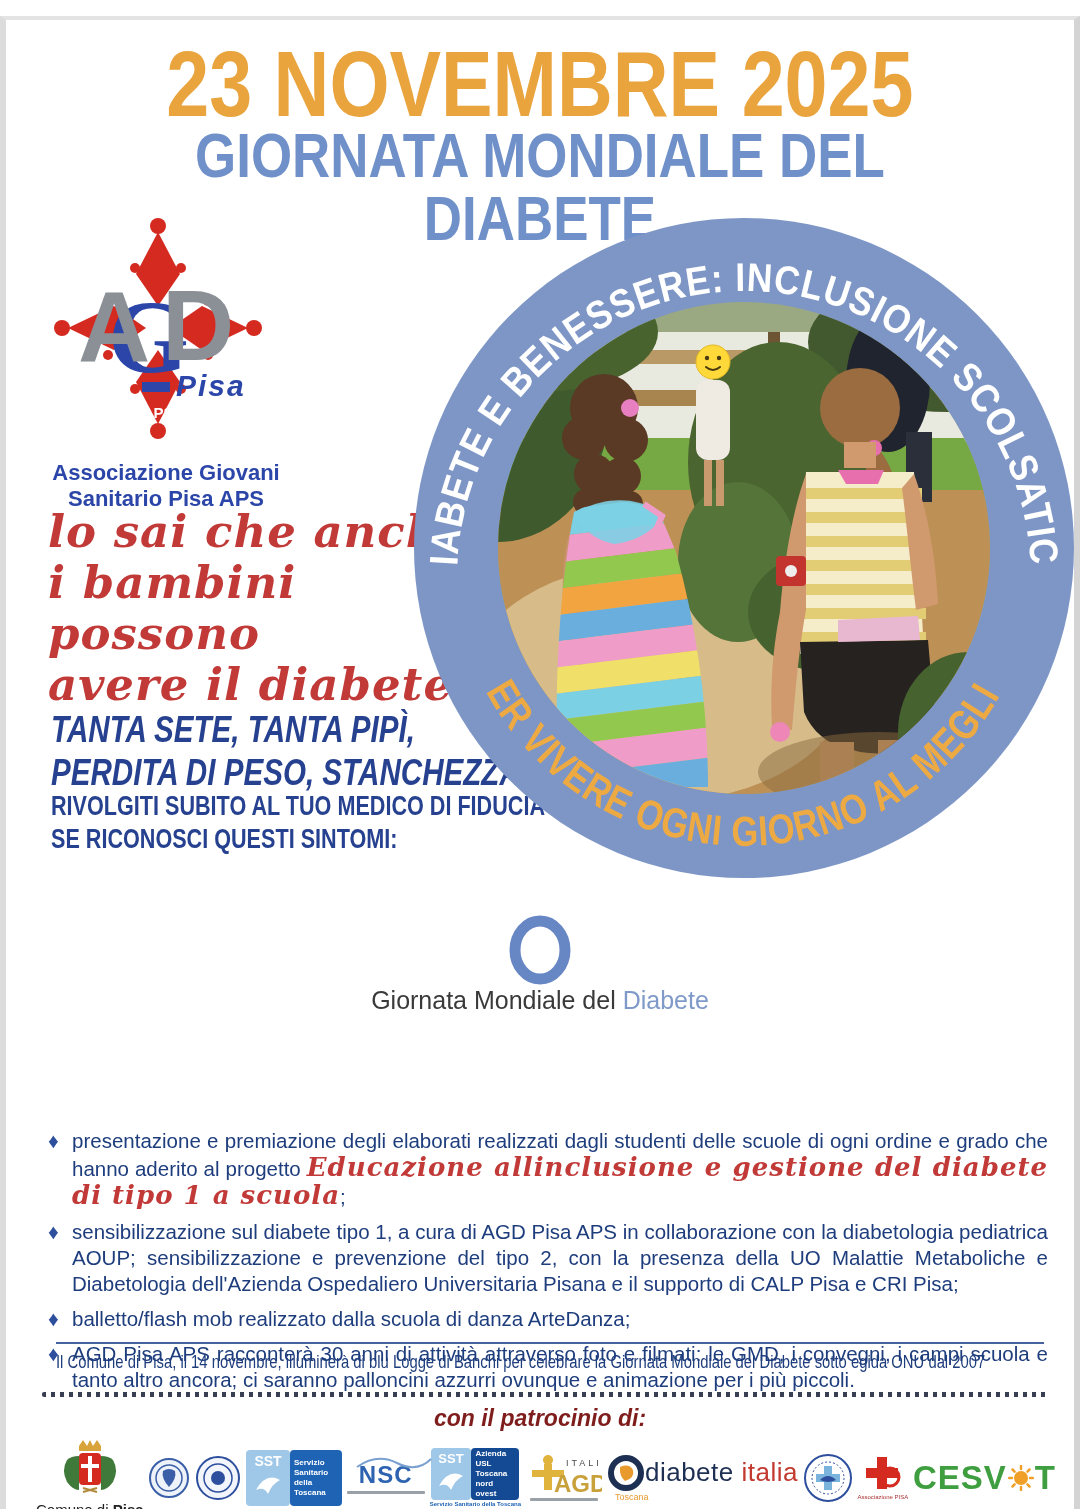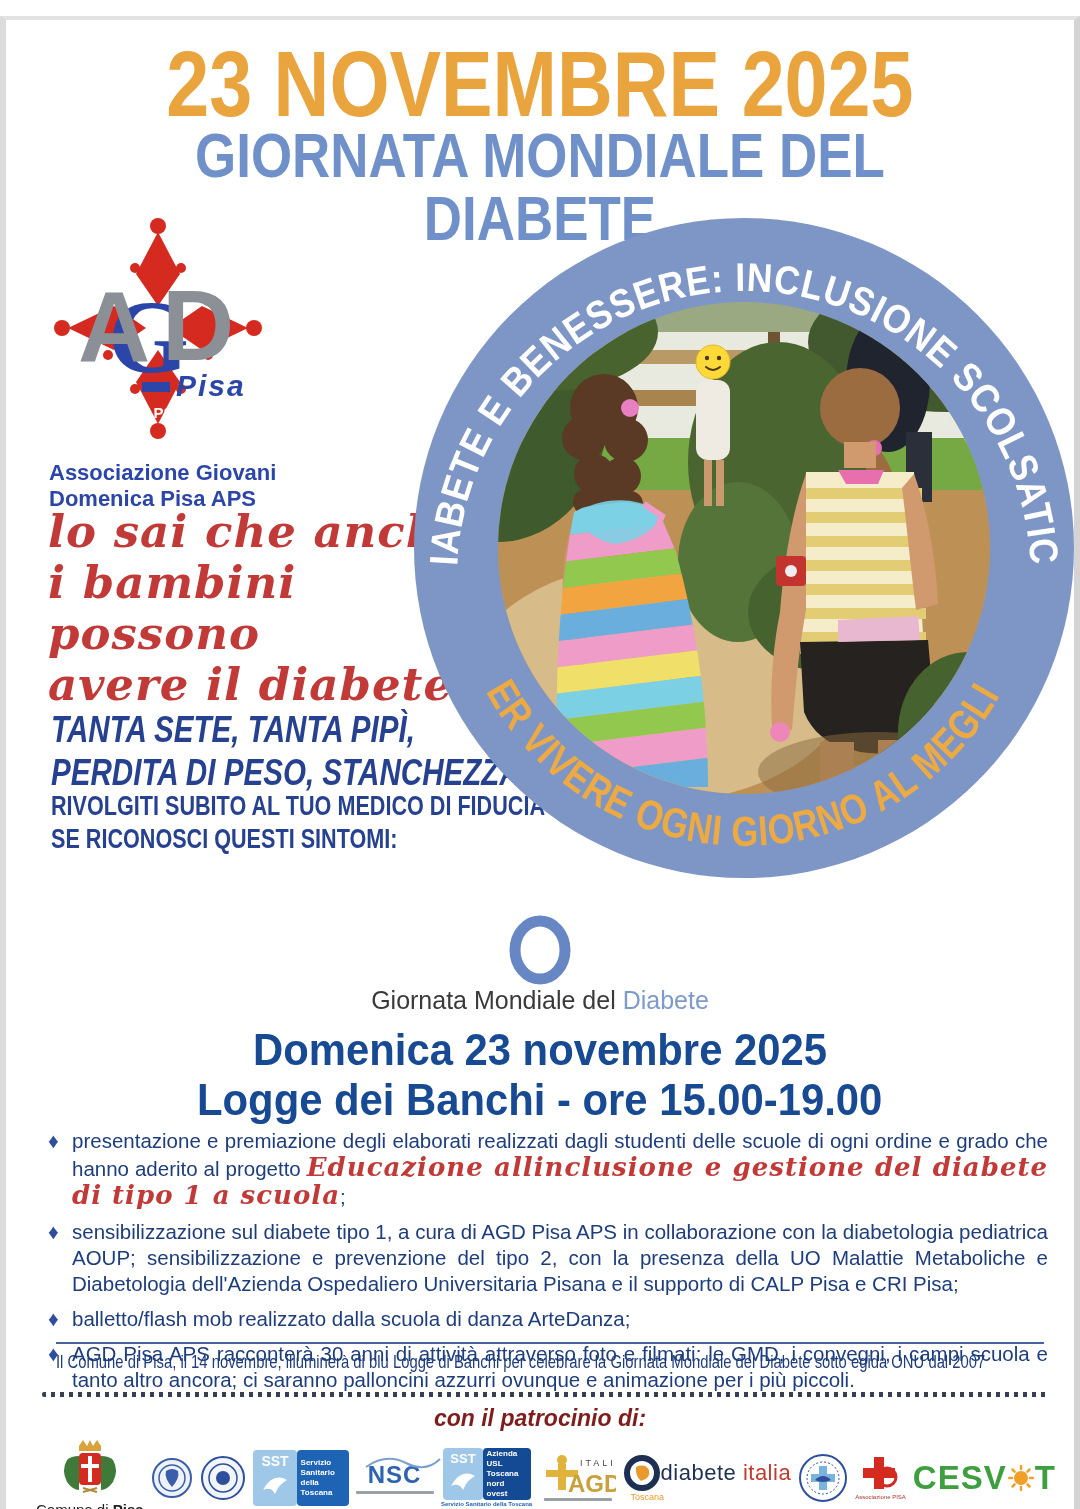--- a/index.html
+++ b/index.html
@@ -8,21 +8,21 @@
     background:#ffffff;overflow:hidden;box-sizing:border-box;
     border-left:6px solid #dcdcdc;border-right:6px solid #d4d4d4;border-top:4px solid #e3e3e3;
     font-family:"Liberation Sans",sans-serif;
   }
   .center{width:100%;text-align:center;position:absolute;left:0;}
   .cond{display:inline-block;transform:scaleX(0.84);transform-origin:center;}
   .condL{display:inline-block;transform:scaleX(0.80);transform-origin:left center;}
   .title{top:18px;font-size:92px;font-weight:bold;color:#eaa43e;letter-spacing:0px;line-height:1;}
   .subtitle{top:104px;font-size:63px;font-weight:bold;color:#6f90c8;line-height:1;}
   .agd-logo{position:absolute;left:44px;top:190px;}
-  .assoc{position:absolute;left:43px;top:440px;width:280px;text-align:left;
+  .assoc{position:absolute;left:20px;top:440px;width:280px;text-align:center;
     color:#2b46a8;font-weight:bold;font-size:22px;line-height:26px;}
   .question{position:absolute;left:42px;top:486px;color:#c13a38;
     font-family:"DejaVu Serif",serif;font-style:italic;font-size:45px;line-height:51px;font-weight:bold;letter-spacing:1px;}
   .symptoms{position:absolute;left:45px;top:688px;color:#26418f;font-weight:bold;font-size:37px;line-height:43px;white-space:nowrap;font-style:italic;}
   .symptoms-small{position:absolute;left:45px;top:770px;color:#26418f;font-weight:bold;font-size:27px;line-height:33px;white-space:nowrap;}
   .badge{position:absolute;left:402px;top:192px;}
   .wdd-ring{position:absolute;left:0;top:895px;width:100%;text-align:center;}
   .wdd-caption{top:966px;font-size:25px;color:#3a3a3a;font-family:"Liberation Sans",sans-serif;}
   .wdd-caption .accent{color:#7f9ac9;}
   .event{top:1005px;color:#174a92;font-weight:bold;font-size:44px;line-height:50px;}
@@ -39,21 +39,21 @@
     display:flex;align-items:center;justify-content:space-between;}
   .logo-item{display:flex;flex-direction:column;align-items:center;justify-content:center;}
   .cap-black{font-size:15px;color:#222;margin-top:1px;}
   .cap-black b{font-weight:bold;}
   .cap-navy{font-size:6px;color:#1f63b5;font-weight:bold;margin-top:1px;text-align:center;}
   .cap-red{font-size:6px;color:#a33;margin-top:1px;}
   .cap-orange{font-size:9px;color:#e89a2f;margin-top:0px;}
   .fed-text{font-size:9px;line-height:10px;color:#3f9e4f;text-align:left;margin-left:3px;}
   .nsc{font-size:24px;font-weight:bold;color:#2d63b0;letter-spacing:1px;position:relative;}
   .cesvot{font-size:33px;font-weight:bold;color:#3f9e3f;display:flex;align-items:center;letter-spacing:1px;}
-  .di-label{font-size:22px;color:#1d2f52;letter-spacing:0.5px;}
+  .di-label{font-size:26px;color:#1d2f52;letter-spacing:0.5px;}
   .di-label .red-i{color:#c23a2f;}
   .micro-bar{height:3px;background:#9aa0a8;border-radius:1px;margin-top:2px;}
 </style>
 </head>
 <body>
 
 <div class="poster">
 
   <div class="center title"><span class="cond">23 NOVEMBRE 2025</span></div>
   <div class="center subtitle"><span class="cond">GIORNATA MONDIALE DEL DIABETE</span></div>
@@ -79,21 +79,21 @@
     </g>
     <text x="58" y="162" font-size="104" font-weight="bold" fill="#2b46a8" font-family="Liberation Serif,serif">G</text>
     <text x="28" y="152" font-size="100" font-weight="bold" fill="#8b9097" font-family="Liberation Sans,sans-serif">A</text>
     <text x="112" y="150" font-size="100" font-weight="bold" fill="#8b9097" font-family="Liberation Sans,sans-serif">D</text>
     <rect x="92" y="172" width="28" height="10" fill="#2b46a8"></rect>
     <text x="126" y="186" font-size="30" font-weight="bold" font-style="italic" fill="#2b46a8" letter-spacing="2">Pisa</text>
     <text x="108" y="208" font-size="15" font-weight="bold" fill="#ffffff" text-anchor="middle">APS</text>
   </svg>
   <div class="assoc">
     <div>Associazione Giovani</div>
-    <div>Domenica Pisa APS</div>
+    <div>Sanitario Pisa APS</div>
   </div>
 
   <div class="question">
     <div>lo sai che anche</div>
     <div>i bambini</div>
     <div>possono</div>
     <div>avere il diabete?</div>
   </div>
 
   <div class="symptoms">
@@ -223,24 +223,20 @@
 
   <div class="wdd-ring">
     <svg width="70" height="70" viewBox="0 0 70 70">
       <ellipse cx="35" cy="35" rx="25" ry="29" fill="none" stroke="#6786c4" stroke-width="11"></ellipse>
     </svg>
   </div>
   <div class="center wdd-caption">
     <span>Giornata Mondiale del </span><span class="accent">Diabete</span>
   </div>
 
-  <div class="center event">
-    <div><span class="cond" style="transform:scaleX(0.95)">Domenica 23 novembre 2025</span></div>
-    <div><span class="cond" style="transform:scaleX(0.95)">Logge dei Banchi - ore 15.00-19.00</span></div>
-  </div>
 
   <div class="bullets">
     <div class="bullet-item">
       <span class="bullet-glyph">♦</span>
       <span>presentazione e premiazione degli elaborati realizzati dagli studenti delle scuole di ogni ordine e grado che hanno aderito al progetto </span><span class="script-red">Educazione allinclusione e gestione del diabete di tipo 1 a scuola</span><span>;</span>
     </div>
     <div class="bullet-item">
       <span class="bullet-glyph">♦</span>
       <span>sensibilizzazione sul diabete tipo 1, a cura di AGD Pisa APS in collaborazione con la diabetologia pediatrica AOUP; sensibilizzazione e prevenzione del tipo 2, con la presenza della UO Malattie Metaboliche e Diabetologia dell'Azienda Ospedaliero Universitaria Pisana e il supporto di CALP Pisa e CRI Pisa;</span>
     </div>

